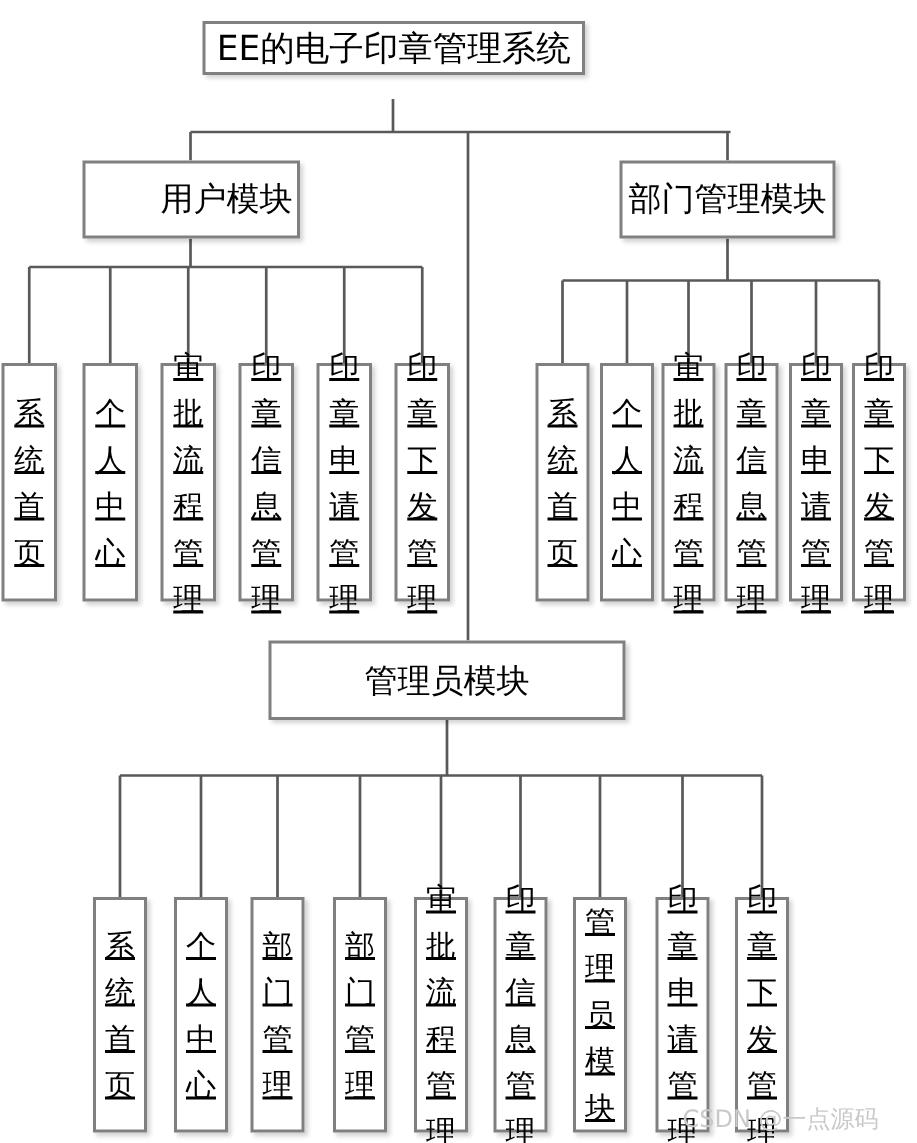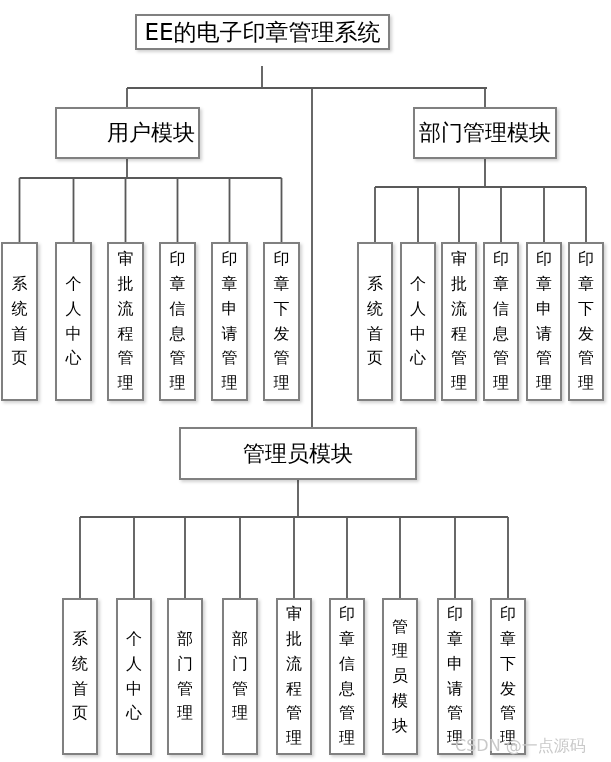--- a/index.html
+++ b/index.html
@@ -36,21 +36,22 @@
   }
   .root-node   { left:135px; top:14px;  width:255px; height:36px; font-size:23px; }
   .module-node { font-size:22px; }
   .user-node   { left:55px;  top:107px; width:145px; height:52px;padding-left:47px; }
   .dept-node   { left:413px; top:107px; width:144px; height:52px; }
   .admin-node  { left:179px; top:427px; width:238px; height:53px;text-align:right; }
   .leaf {
     top: 242px;
     width: 37px;
     height: 159px;
-    font-size: 16px;
+    font-size: 20px;
+    text-decoration: underline;
   }
   .leaf .vtext {
     display: block;
     width: 1.1em;
     word-break: break-all;
     line-height: 1.55;
     text-align: center;
   }
   .leaf-b { top: 598px; height: 157px; width: 36px; }
   .watermark {

